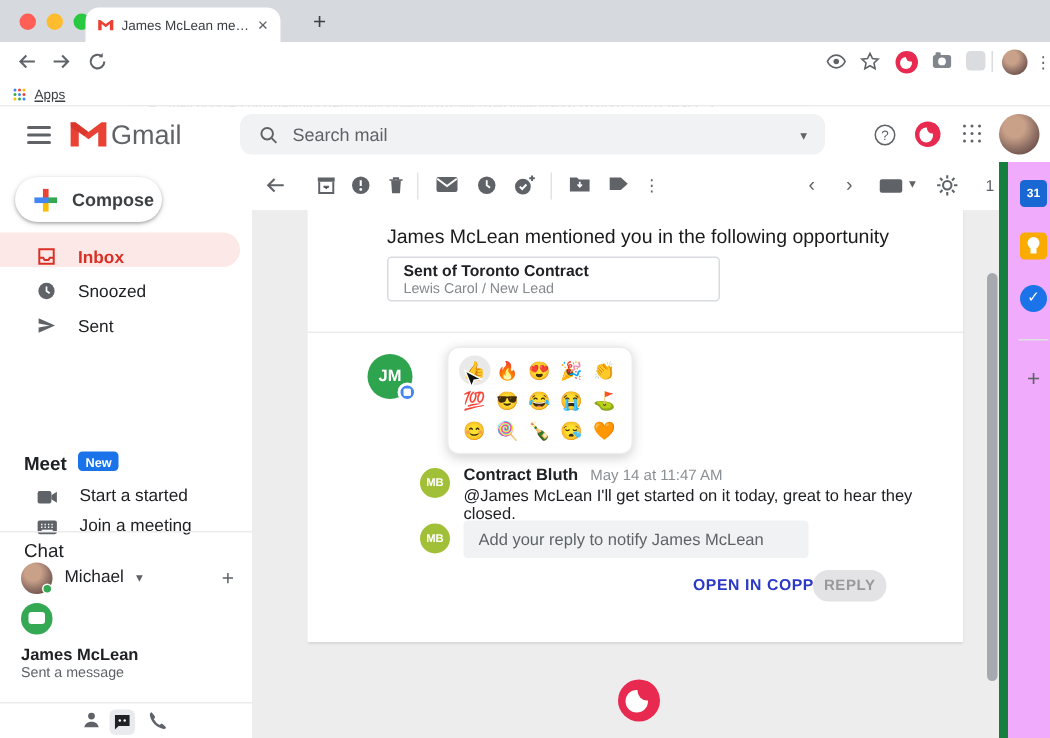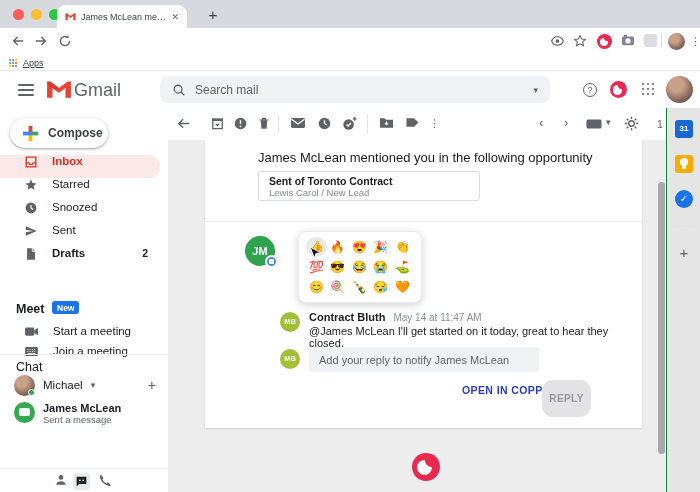--- a/index.html
+++ b/index.html
@@ -53,35 +53,35 @@
   .tbi { position:absolute; top:8px; color:#5f6368; }
   .tbsep { position:absolute; top:7px; width:1px; height:18px; background:#e3e3e3; }
   .pagination { position:absolute; left:477px; top:10px; font-size:10.5px; color:#5f6368; width:50px; text-align:right; }
   .chev { position:absolute; top:7px; font-size:13px; color:#5f6368; }
 
   
   .sidebar { position:absolute; left:0; top:108px; width:168px; height:384px; background:#fff; }
   .compose { position:absolute; left:10px; top:10px; width:98px; height:30px; background:#fff; border-radius:16px; box-shadow:0 1px 2px rgba(0,0,0,.25), 0 1px 4px rgba(0,0,0,.15); display:flex; align-items:center; gap:9px; padding-left:12px; }
   .compose-label { font-size:12px; color:#3c4043; font-weight:bold; }
   .navlist { position:absolute; left:0; top:47px; width:168px; }
-  .navrow { position:relative; height:23px; display:flex; align-items:flex-start; padding-left:24px; gap:14px; font-size:11.5px; color:#202124; margin-right:8px; }
+  .navrow { position:relative; height:23px; display:flex; align-items:flex-end; padding-left:24px; gap:14px; font-size:11.5px; color:#202124; margin-right:8px; }
   .navrow .lbl { flex:1; }
   .navrow.sel { background:#fce8e6; border-radius:0 12px 12px 0; color:#d93025; font-weight:bold; }
   .navrow .cnt { margin-right:12px; font-size:10.5px; }
   .navrow.bold { font-weight:bold; }
   .meet-title { position:absolute; left:16px; top:194px; font-size:12.5px; font-weight:bold; color:#202124; }
   .new-badge { position:absolute; left:52px; top:193px; background:#1a73e8; color:#fff; font-size:8.5px; font-weight:bold; padding:1.5px 5px; border-radius:3px; }
   .meetrow { position:absolute; left:0; width:168px; height:20px; display:flex; align-items:center; padding-left:24px; gap:14px; font-size:11.5px; }
   .sb-divider { position:absolute; left:0; width:168px; height:1px; background:#ececec; }
   .chat-title { position:absolute; left:16px; top:252px; font-size:12.5px; color:#202124; }
   .chatrow-user { position:absolute; left:14px; top:266px; width:146px; height:22px; display:flex; align-items:center; gap:8px; }
   .presence { position:absolute; left:28px; top:281px; width:7px; height:7px; background:#34a853; border:1.5px solid #fff; border-radius:50%; }
   .chat-user-name { font-size:11.5px; color:#202124; }
   .chat-add { margin-left:auto; font-size:14px; color:#5f6368; padding-right:4px; }
-  .chatrow-contact { position:absolute; left:14px; top:294px; width:146px; display:flex; gap:8px; }
+  .chatrow-contact { position:absolute; left:14px; top:294px; width:146px; display:flex; gap:8px;flex-direction:column; }
   .jm-chat-avatar { width:21px; height:21px; border-radius:50%; background:#34a853; position:relative; flex:none; }
   .jm-chat-avatar::before { content:""; position:absolute; left:5px; top:6px; width:11px; height:8px; background:#fff; border-radius:2px; }
   .contact-name { font-size:11px; font-weight:bold; color:#202124; line-height:12px; }
   .contact-status { font-size:9.5px; color:#5f6368; line-height:11px; }
   .sb-footer { position:absolute; left:0; top:360px; width:168px; height:24px; border-top:1px solid #ececec; }
   .footic { position:absolute; top:4px; }
   .footic.selbg { background:#e8eaed; border-radius:4px; padding:2px; }
 
   
   .main { position:absolute; left:168px; top:140px; width:498px; height:352px; background:#ededee; }
@@ -100,26 +100,26 @@
   .emo.hl { background:#e9e9e9; border-radius:50%; }
   .cursor { position:absolute; left:104px; top:106px; }
   .mb-avatar { position:absolute; width:20px; height:20px; border-radius:50%; background:#a2c037; color:#fff; font-size:7.5px; font-weight:bold; text-align:center; line-height:20px; }
   .reply-meta { position:absolute; left:104px; top:171px; font-size:11px; }
   .reply-author { font-weight:bold; color:#202124; }
   .reply-time { color:#8a8f94; font-size:10px; margin-left:5px; }
   .reply-body { position:absolute; left:104px; top:185px; font-size:11px; color:#202124; }
   .reply-input { position:absolute; left:104px; top:207px; width:230px; height:25px; background:#f0f2f3; border:none; border-radius:3px; padding:0 10px; font-size:11px; font-family:inherit; outline:none; }
   .reply-input::placeholder { color:#5f6368; }
   .copper-link { position:absolute; left:257px; top:244px; font-size:10.5px; font-weight:bold; color:#2c39c7; letter-spacing:.4px; }
-  .reply-btn { position:absolute; left:337px; top:240px; width:49px; height:37px; background:#e3e3e5; border:none; border-radius:11px; font-size:10px; font-weight:bold; color:#98989d; letter-spacing:.4px; font-family:inherit; }
+  .reply-btn { position:absolute; left:337px; top:240px; width:49px; height:21px; background:#e3e3e5; border:none; border-radius:11px; font-size:10px; font-weight:bold; color:#98989d; letter-spacing:.4px; font-family:inherit; }
   .copper-big { position:absolute; left:244px; top:313px; width:28px; height:28px; }
 
   
   .scroll-thumb { position:absolute; left:658px; top:182px; width:7px; height:272px; background:#a6a9ae; border-radius:3.5px; }
-  .rail { position:absolute; left:666px; top:108px; width:34px; height:384px; background:#e5e5e5; border-left:1px solid #15803d; }
+  .rail { position:absolute; left:666px; top:108px; width:34px; height:384px; background:#f0abfc; border-left:6px solid #15803d; }
   .rail-cal { position:absolute; left:8px; top:12px; width:18px; height:18px; background:#1967d2; border-radius:3px; color:#fff; font-size:8px; font-weight:bold; text-align:center; line-height:18px; }
   .rail-keep { position:absolute; left:8px; top:47px; width:18px; height:18px; background:#f9ab00; border-radius:3px; }
   .rail-keep::before { content:""; position:absolute; left:5px; top:3px; width:8px; height:8px; background:#fff; border-radius:50%; }
   .rail-keep::after { content:""; position:absolute; left:7px; top:10px; width:4px; height:4px; background:#fff; }
   .rail-tasks { position:absolute; left:8px; top:82px; width:18px; height:18px; background:#1a73e8; border-radius:50%; color:#fff; font-size:10px; text-align:center; line-height:18px; }
   .rail-div { position:absolute; left:7px; top:118px; width:20px; height:1px; background:#e0e0e0; }
   .rail-plus { position:absolute; left:8px; top:136px; width:18px; font-size:15px; color:#5f6368; text-align:center; }
 </style>
 </head>
 <body>
@@ -295,55 +295,41 @@
   <div class="navlist">
     <div class="navrow sel">
       <svg width="14" height="14" viewBox="0 0 16 16">
           <path d="M2.5 2.5h11v11h-11z" stroke="#d93025" stroke-width="1.5" fill="none"></path>
           <path d="M2.5 9h3l1 1.7h3L10.5 9h3" stroke="#d93025" stroke-width="1.5" fill="none"></path>
         </svg>
       <span class="lbl">Inbox</span>
     </div>
     <div class="navrow">
       <svg width="14" height="14" viewBox="0 0 16 16">
-          <path d="M8 1.8l1.9 3.9 4.3.5-3.2 2.9.9 4.3L8 11.2l-3.9 2.2.9-4.3L1.8 6.2l4.3-.5z" fill="#5f6368"></path>
-        </svg>
-      <span class="lbl">Starred</span>
-    </div>
-    <div class="navrow">
-      <svg width="14" height="14" viewBox="0 0 16 16">
           <circle cx="8" cy="8" r="6.2" fill="#5f6368"></circle>
           <path d="M8 4.5V8l2.4 1.7" stroke="#fff" stroke-width="1.3" fill="none"></path>
         </svg>
       <span class="lbl">Snoozed</span>
     </div>
     <div class="navrow">
       <svg width="14" height="14" viewBox="0 0 16 16">
           <path d="M2 13.5L14.5 8 2 2.5v4l8.5 1.5L2 9.5z" fill="#5f6368"></path>
         </svg>
       <span class="lbl">Sent</span>
-    </div>
-    <div class="navrow bold">
-      <svg width="14" height="14" viewBox="0 0 16 16">
-          <path d="M9.5 1.5H3.5v13h9V5z" fill="#5f6368"></path>
-          <path d="M9.5 1.5V5h3" stroke="#fff" stroke-width="1" fill="none"></path>
-        </svg>
-      <span class="lbl">Drafts</span>
-      <span class="cnt">2</span>
     </div>
   </div>
 
   <span class="meet-title">Meet</span>
   <span class="new-badge">New</span>
   <div class="meetrow" style="top:213px">
     <svg width="15" height="11" viewBox="0 0 16 12">
         <rect x="1" y="1.5" width="10" height="9" rx="1.5" fill="#5f6368"></rect>
         <path d="M11 4.5l4-2.5v8l-4-2.5z" fill="#5f6368"></path>
       </svg>
-    <span>Start a meeting</span>
+    <span>Start a started</span>
   </div>
   <div class="meetrow" style="top:233px">
     <svg width="15" height="11" viewBox="0 0 16 12">
         <rect x="1" y="1" width="14" height="10" rx="1.5" fill="#5f6368"></rect>
         <path d="M4 8.5h8" stroke="#fff" stroke-width="1.2"></path>
         <path d="M3.5 4h1M6 4h1M8.5 4h1M11 4h1M3.5 6h1M6 6h1M8.5 6h1M11 6h1" stroke="#fff" stroke-width="1"></path>
       </svg>
     <span>Join a meeting</span>
   </div>
   <div class="sb-divider" style="top:246px"></div>

